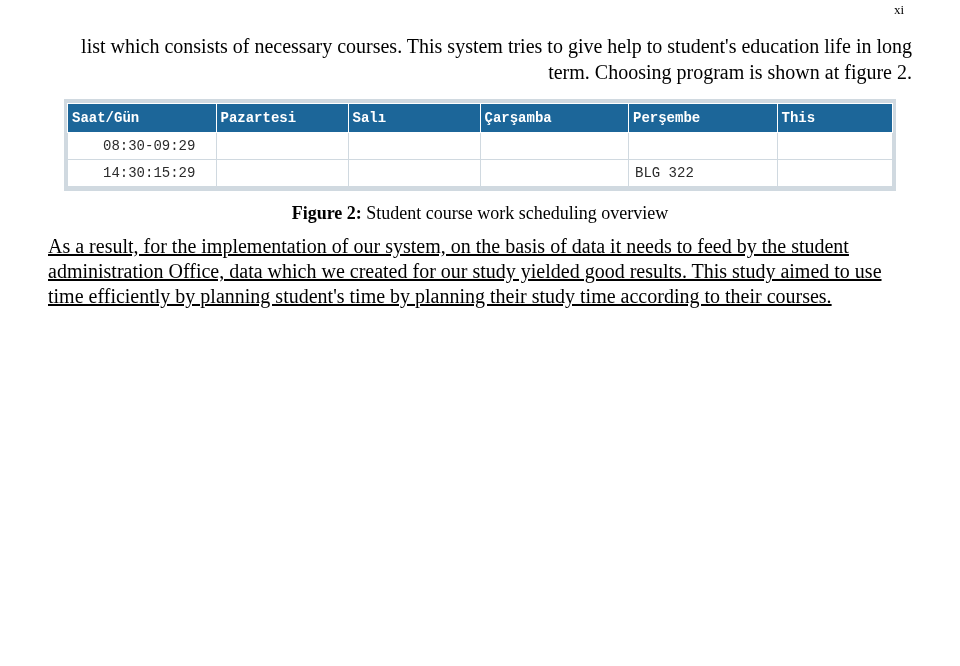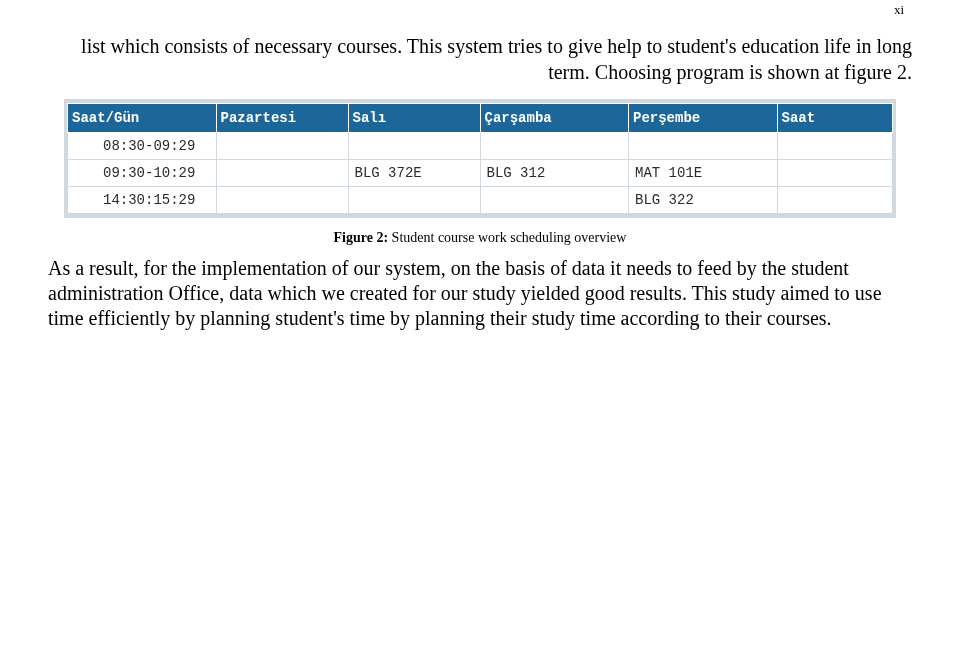--- a/index.html
+++ b/index.html
@@ -55,66 +55,59 @@
     border: 1px solid #d0d9e0;
     height: 16px;
   }
   table.schedule td.time {
     font-variant-numeric: tabular-nums;
     padding-left: 35px;
   }
   .caption {
     text-align: center;
     margin-top: 12px;
-    font-size: 14px;
+    font-size: 18px;
   }
   .caption .label {
     font-weight: bold;
   }
   .paras {
     margin-top: 10px;
     font-size: 20px;
     line-height: 1.25;
+    text-decoration: underline;
   }
 </style>
 </head>
 <body>
 
 <div class="page">
   <div class="roman">xi</div>
 
   <div class="intro">list which consists of necessary courses. This system tries to give help to student's education life in long term. Choosing program is shown at figure 2.</div>
 
   <div class="table-wrap">
     <table class="schedule">
       <thead>
         <tr>
           <th style="width:18%">Saat/Gün</th>
           <th style="width:16%">Pazartesi</th>
           <th style="width:16%">Salı</th>
           <th style="width:18%">Çarşamba</th>
           <th style="width:18%">Perşembe</th>
-          <th style="width:14%">Saat</th>
+          <th style="width:14%">This</th>
         </tr>
       </thead>
       <tbody>
         <tr>
           <td class="time">08:30-09:29</td>
           <td></td>
           <td></td>
           <td></td>
           <td></td>
-          <td></td>
-        </tr>
-        <tr>
-          <td class="time">09:30-10:29</td>
-          <td></td>
-          <td>BLG 372E</td>
-          <td>BLG 312</td>
-          <td>MAT 101E</td>
           <td></td>
         </tr>
         <tr>
           <td class="time">14:30:15:29</td>
           <td></td>
           <td></td>
           <td></td>
           <td>BLG 322</td>
           <td></td>
         </tr>

